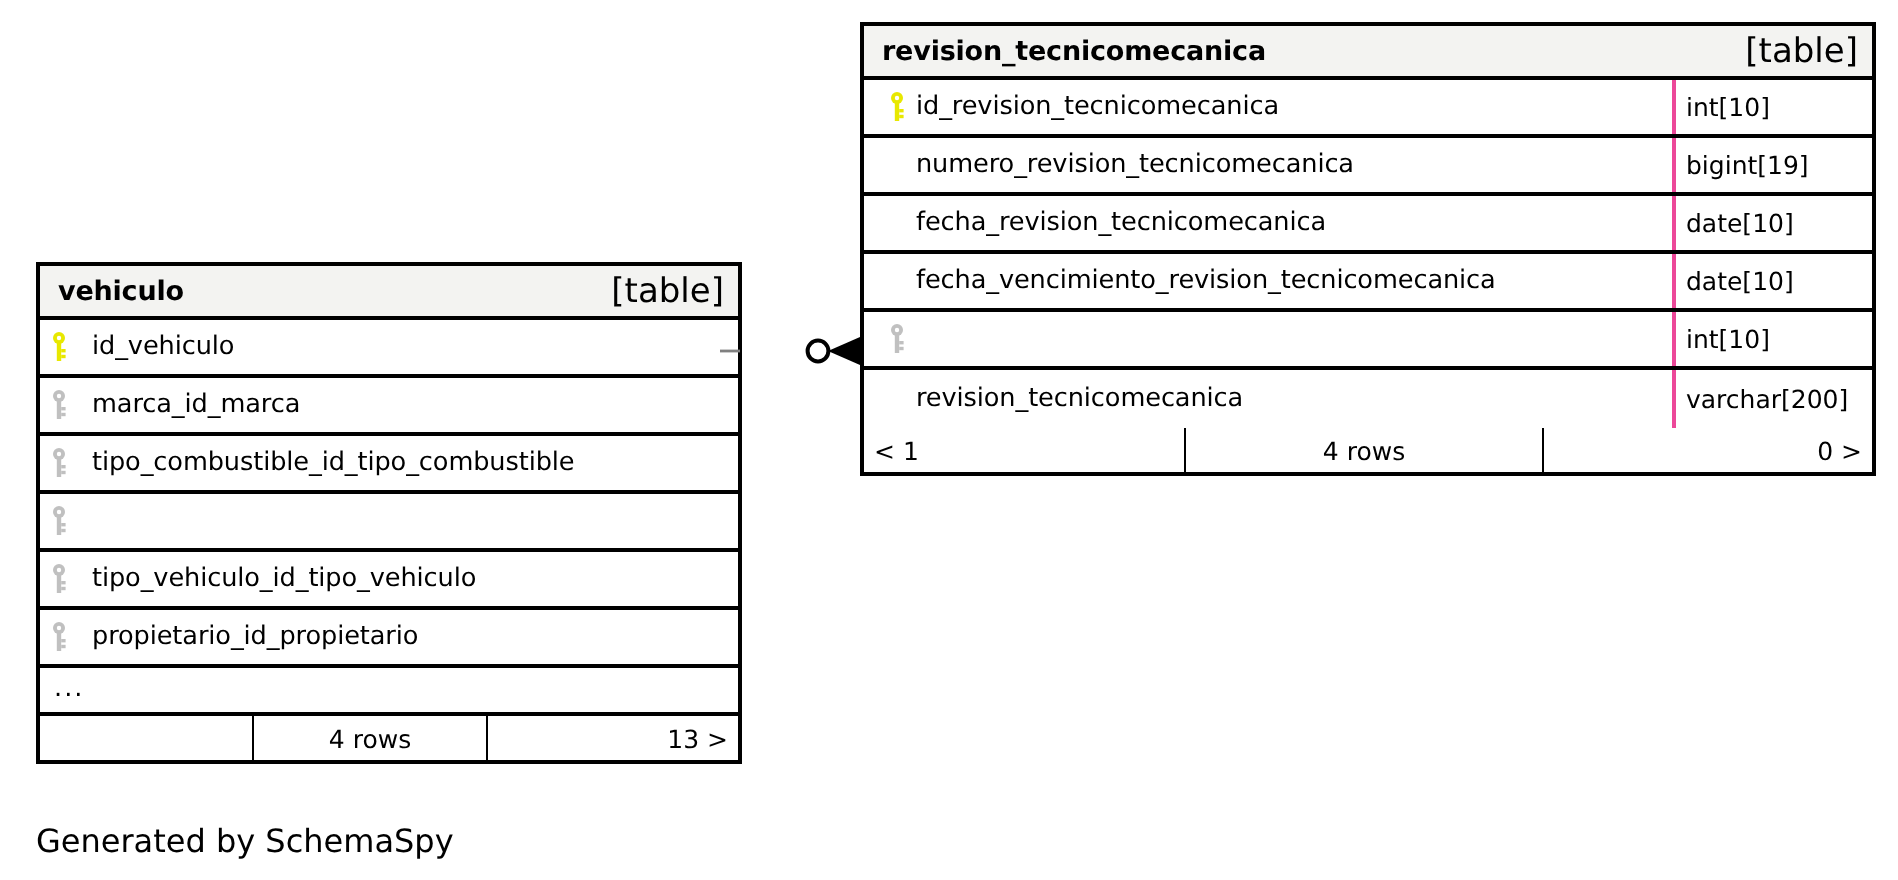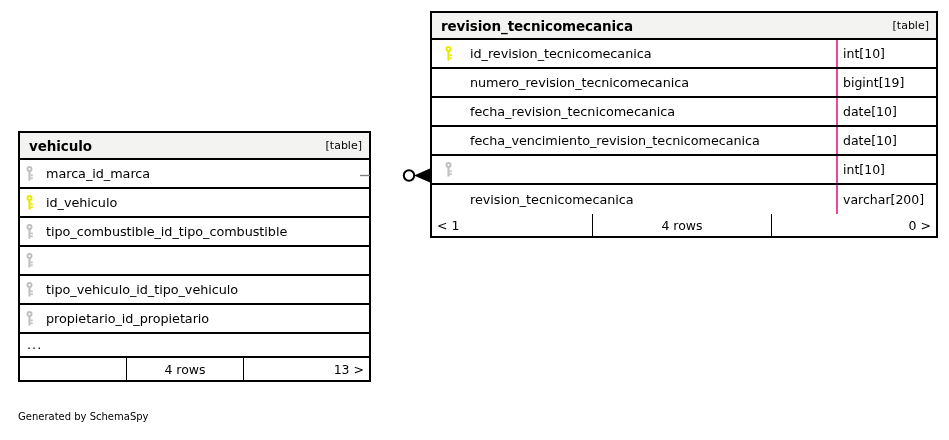--- a/index.html
+++ b/index.html
@@ -39,21 +39,21 @@
     padding: 0 7px 0 9px;
   }
   .tbl-title {
     font-size: 13.5px;
     font-weight: bold;
     letter-spacing: -0.1px;
     white-space: nowrap;
   }
   .tbl-tag {
     margin-left: auto;
-    font-size: 11px;
+    font-size: 17px;
     font-weight: normal;
     white-space: nowrap;
   }
 
   .tbl-rows {
     display: flex;
     flex-direction: column;
   }
 
   .row {
@@ -69,21 +69,20 @@
   }
 
   .cell-name {
     flex: 1 1 auto;
     display: flex;
     align-items: center;
     box-sizing: border-box;
     padding-left: 7px;
     min-width: 0;
     overflow: hidden;
-    gap: 12px;
   }
   .cell-type {
     flex: 0 0 auto;
     box-sizing: border-box;
     display: flex;
     align-items: center;
     border-left: 2px solid #ec4899;
     padding-left: 5px;
     font-size: 12.5px;
     white-space: nowrap;
@@ -150,65 +149,65 @@
   .connector {
     position: absolute;
     pointer-events: none;
   }
 
   
   .caption {
     position: absolute;
     left: 18px;
     top: 411px;
-    font-size: 10px;
+    font-size: 16px;
     white-space: nowrap;
   }
 </style>
 </head>
 <body>
 
 <div class="canvas">
 
   <div class="table-box" id="box-vehiculo" style="left:18px; top:131px; width:353px;">
 
     <div class="tbl-header">
       <span class="tbl-title">vehiculo</span>
       <span class="tbl-tag">[table]</span>
     </div>
 
     <div class="tbl-rows">
 
       <div class="row">
         <span class="key-slot">
           <svg width="9" height="15" viewBox="0 0 9 15" aria-hidden="true">
-            <circle cx="4.5" cy="3" r="3" fill="#c0c0c0"></circle>
-            <circle cx="4.5" cy="3" r="1.1" fill="#ffffff"></circle>
-            <rect x="3.4" y="5" width="2.2" height="9.5" fill="#c0c0c0"></rect>
-            <rect x="5.6" y="8.5" width="2.2" height="1.7" fill="#c0c0c0"></rect>
-            <rect x="5.6" y="11.4" width="2.2" height="1.7" fill="#c0c0c0"></rect>
-          </svg>
-        </span>
-        <span class="cell-name">
-          <span class="col-name-text">marca_id_marca</span>
-        </span>
-      </div>
-
-      <div class="row">
-        <span class="key-slot">
-          <svg width="9" height="15" viewBox="0 0 9 15" aria-hidden="true">
             <circle cx="4.5" cy="3" r="3" fill="#e8e800"></circle>
             <circle cx="4.5" cy="3" r="1.1" fill="#ffffff"></circle>
             <rect x="3.4" y="5" width="2.2" height="9.5" fill="#e8e800"></rect>
             <rect x="5.6" y="8.5" width="2.2" height="1.7" fill="#e8e800"></rect>
             <rect x="5.6" y="11.4" width="2.2" height="1.7" fill="#e8e800"></rect>
           </svg>
         </span>
         <span class="cell-name">
           <span class="col-name-text">id_vehiculo</span>
+        </span>
+      </div>
+
+      <div class="row">
+        <span class="key-slot">
+          <svg width="9" height="15" viewBox="0 0 9 15" aria-hidden="true">
+            <circle cx="4.5" cy="3" r="3" fill="#c0c0c0"></circle>
+            <circle cx="4.5" cy="3" r="1.1" fill="#ffffff"></circle>
+            <rect x="3.4" y="5" width="2.2" height="9.5" fill="#c0c0c0"></rect>
+            <rect x="5.6" y="8.5" width="2.2" height="1.7" fill="#c0c0c0"></rect>
+            <rect x="5.6" y="11.4" width="2.2" height="1.7" fill="#c0c0c0"></rect>
+          </svg>
+        </span>
+        <span class="cell-name">
+          <span class="col-name-text">marca_id_marca</span>
         </span>
       </div>
 
       <div class="row">
         <span class="key-slot">
           <svg width="9" height="15" viewBox="0 0 9 15" aria-hidden="true">
             <circle cx="4.5" cy="3" r="3" fill="#c0c0c0"></circle>
             <circle cx="4.5" cy="3" r="1.1" fill="#ffffff"></circle>
             <rect x="3.4" y="5" width="2.2" height="9.5" fill="#c0c0c0"></rect>
             <rect x="5.6" y="8.5" width="2.2" height="1.7" fill="#c0c0c0"></rect>

